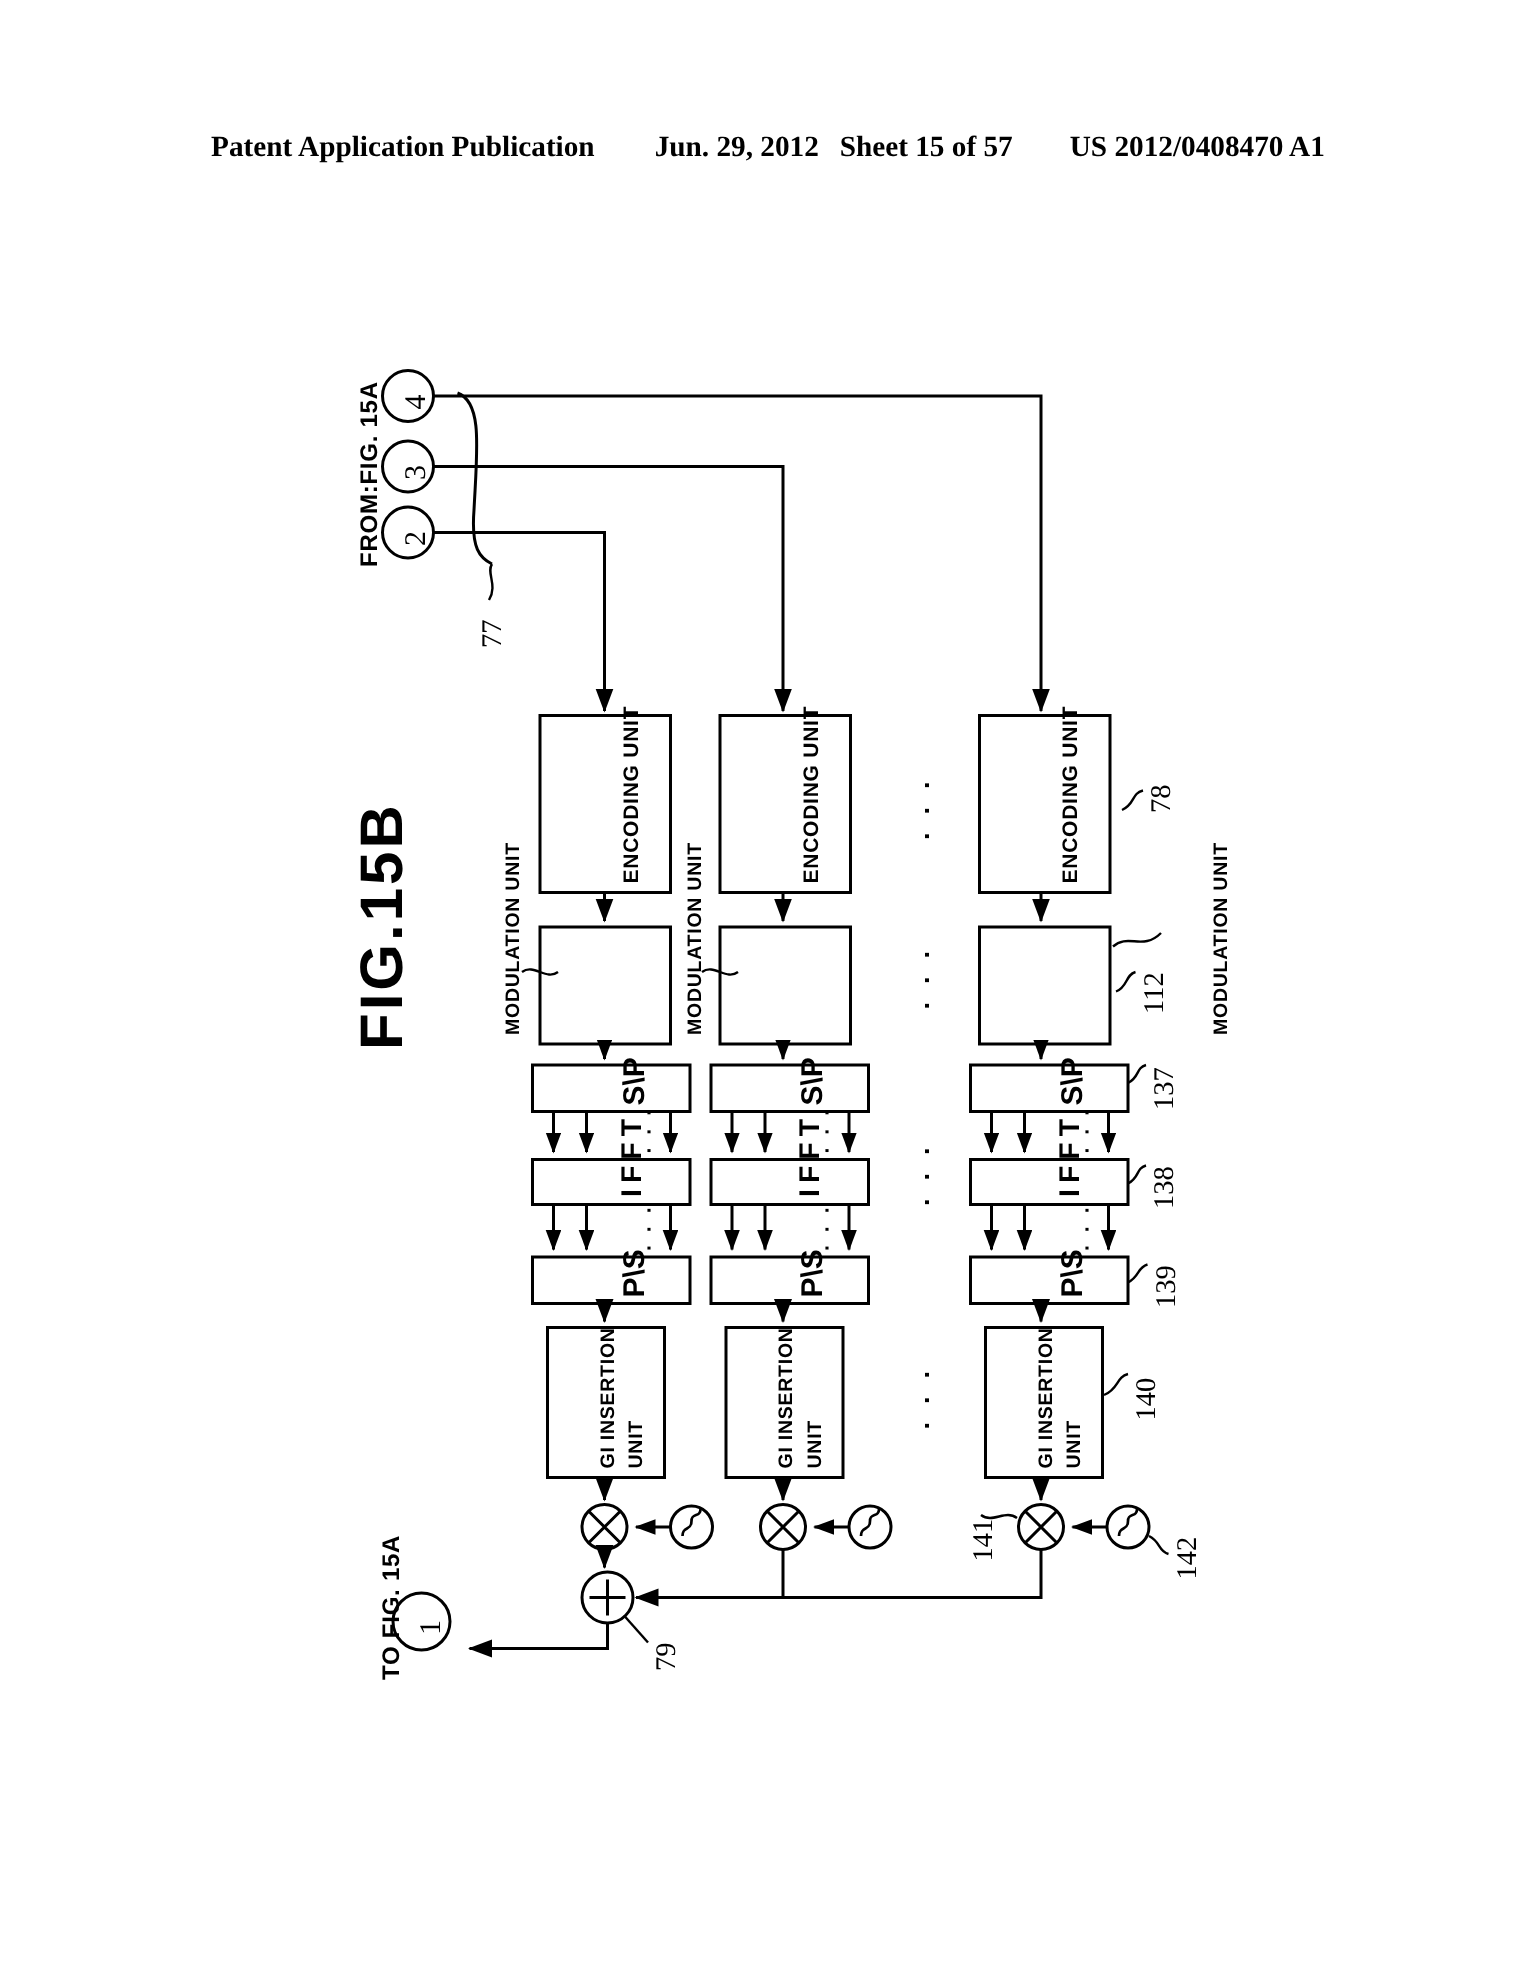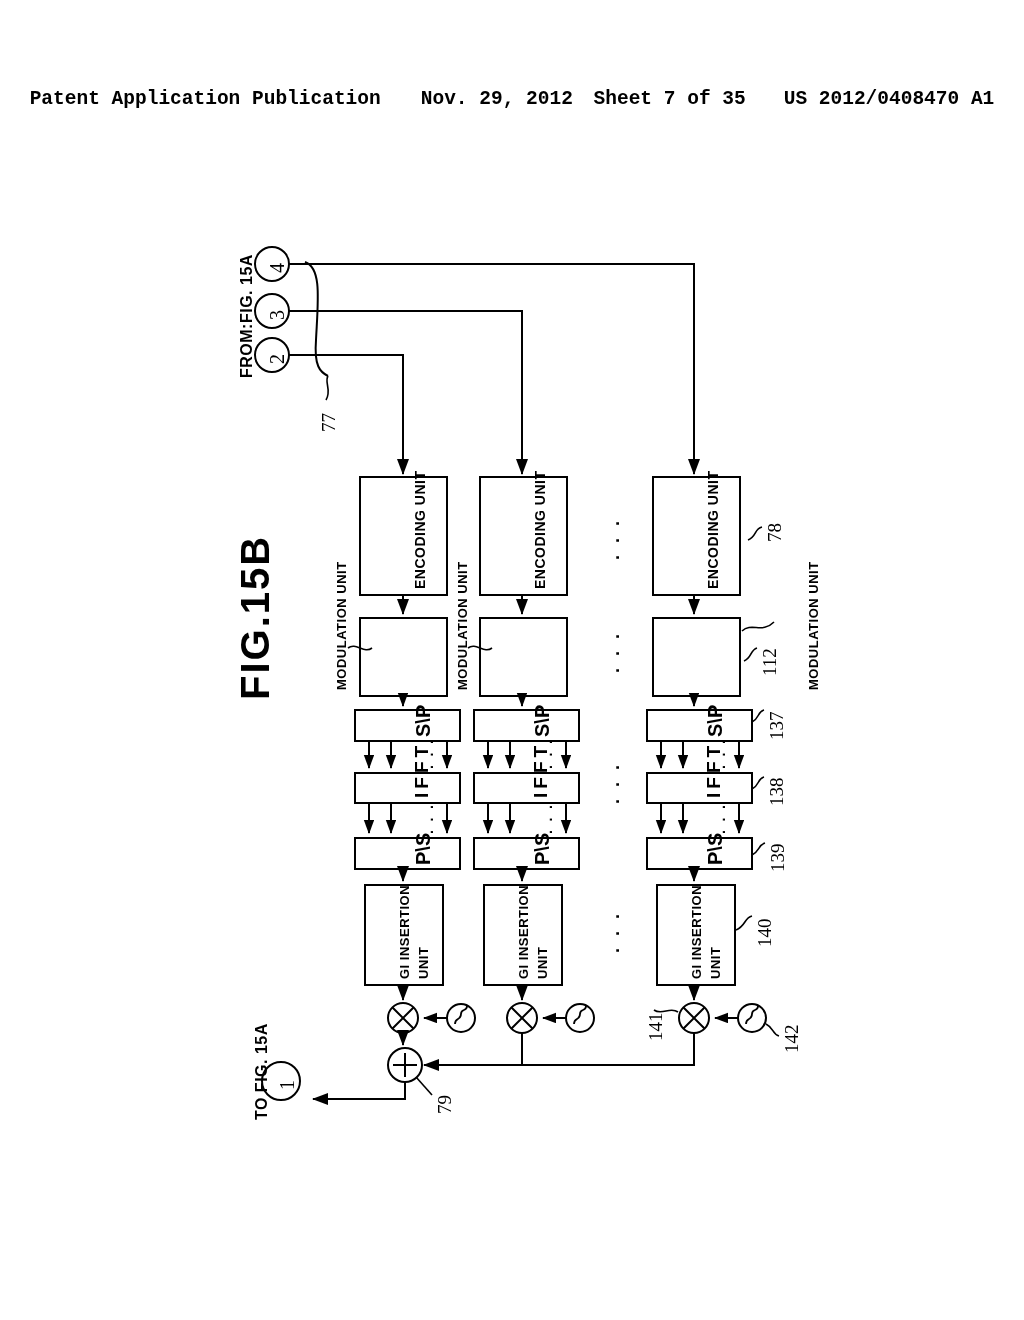--- a/index.html
+++ b/index.html
@@ -19,21 +19,21 @@
   
   #page-header {
     position: absolute;
     top: 88px;
     left: 0;
     width: 1024px;
     height: 30px;
     display: flex;
     justify-content: center;
     align-items: baseline;
-    font-family: Liberation Mono, monospace;
+    font-family: Liberation Serif, serif;
     font-weight: bold;
     font-size: 19.5px;
     letter-spacing: 0px;
     white-space: nowrap;
   }
   #page-header .hdr-left   { margin-right: 40px; }
   #page-header .hdr-mid    { margin-right: 38px; }
   #page-header .hdr-date   { margin-right: 9px; }
 
   
@@ -55,22 +55,22 @@
     font-weight: bold;
     color: #000;
   }
 </style>
 </head>
 <body>
 
 <div id="page-header">
   <span class="hdr-left">Patent Application Publication</span>
   <span class="hdr-mid">
-    <span class="hdr-date">Nov. 29, 2012</span>
-    <span>Sheet 7 of 35</span>
+    <span class="hdr-date">Jun. 29, 2012</span>
+    <span>Sheet 15 of 57</span>
   </span>
   <span>US 2012/0408470 A1</span>
 </div>
 
 <div id="figure">
 
   <svg width="1024" height="1320" viewBox="0 0 1024 1320" xmlns="http://www.w3.org/2000/svg">
     <defs>
       <marker id="ah" markerWidth="9" markerHeight="9" refX="7.5" refY="3" orient="auto" markerUnits="strokeWidth">
         <path d="M0,0 L8,3 L0,6 z" fill="#000"></path>

